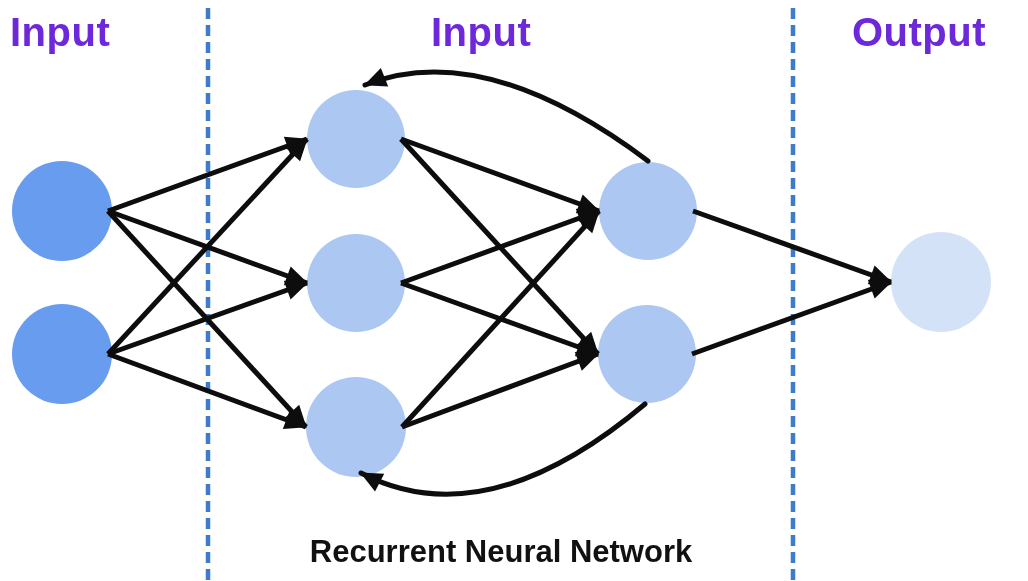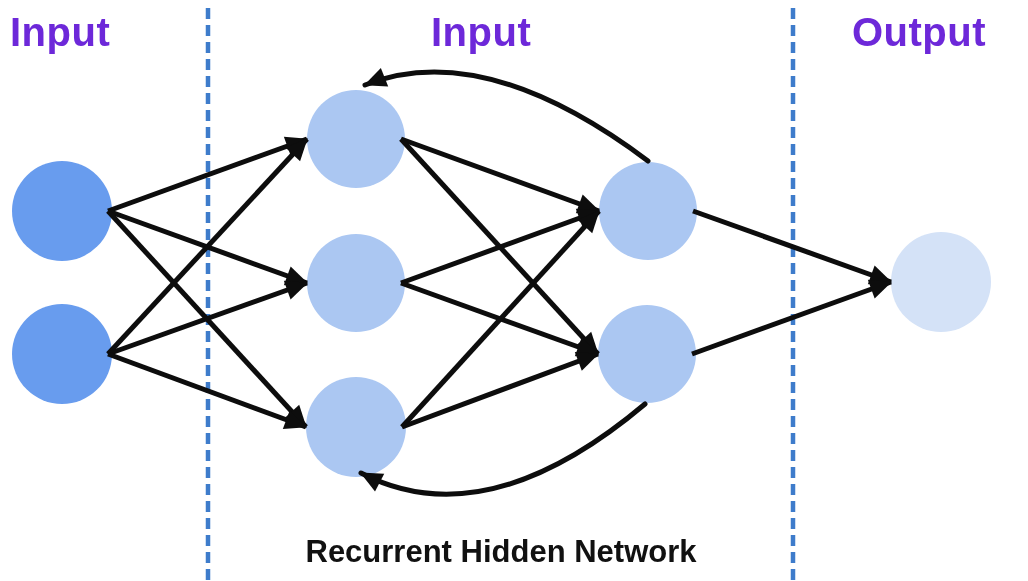--- a/index.html
+++ b/index.html
@@ -69,14 +69,14 @@
       <line x1="693" y1="211" x2="891" y2="282" stroke="#0D0D0D" stroke-width="5" marker-end="url(#arrow)"></line>
       <line x1="692" y1="354" x2="891" y2="282" stroke="#0D0D0D" stroke-width="5" marker-end="url(#arrow)"></line>
       <path d="M 648 161 Q 484 38 365 85" fill="none" stroke="#0D0D0D" stroke-width="5" stroke-linecap="round" marker-end="url(#arrow)"></path>
       <path d="M 645 404 Q 486 538 361 473" fill="none" stroke="#0D0D0D" stroke-width="5" stroke-linecap="round" marker-end="url(#arrow)"></path>
     </svg>
 
   <div class="layer-label" id="label-input">Input</div>
   <div class="layer-label" id="label-hidden">Input</div>
   <div class="layer-label" id="label-output">Output</div>
 
-  <div class="caption">Recurrent Hidden Network</div>
+  <div class="caption">Recurrent Neural Network</div>
 </div>
 
 </body></html>

